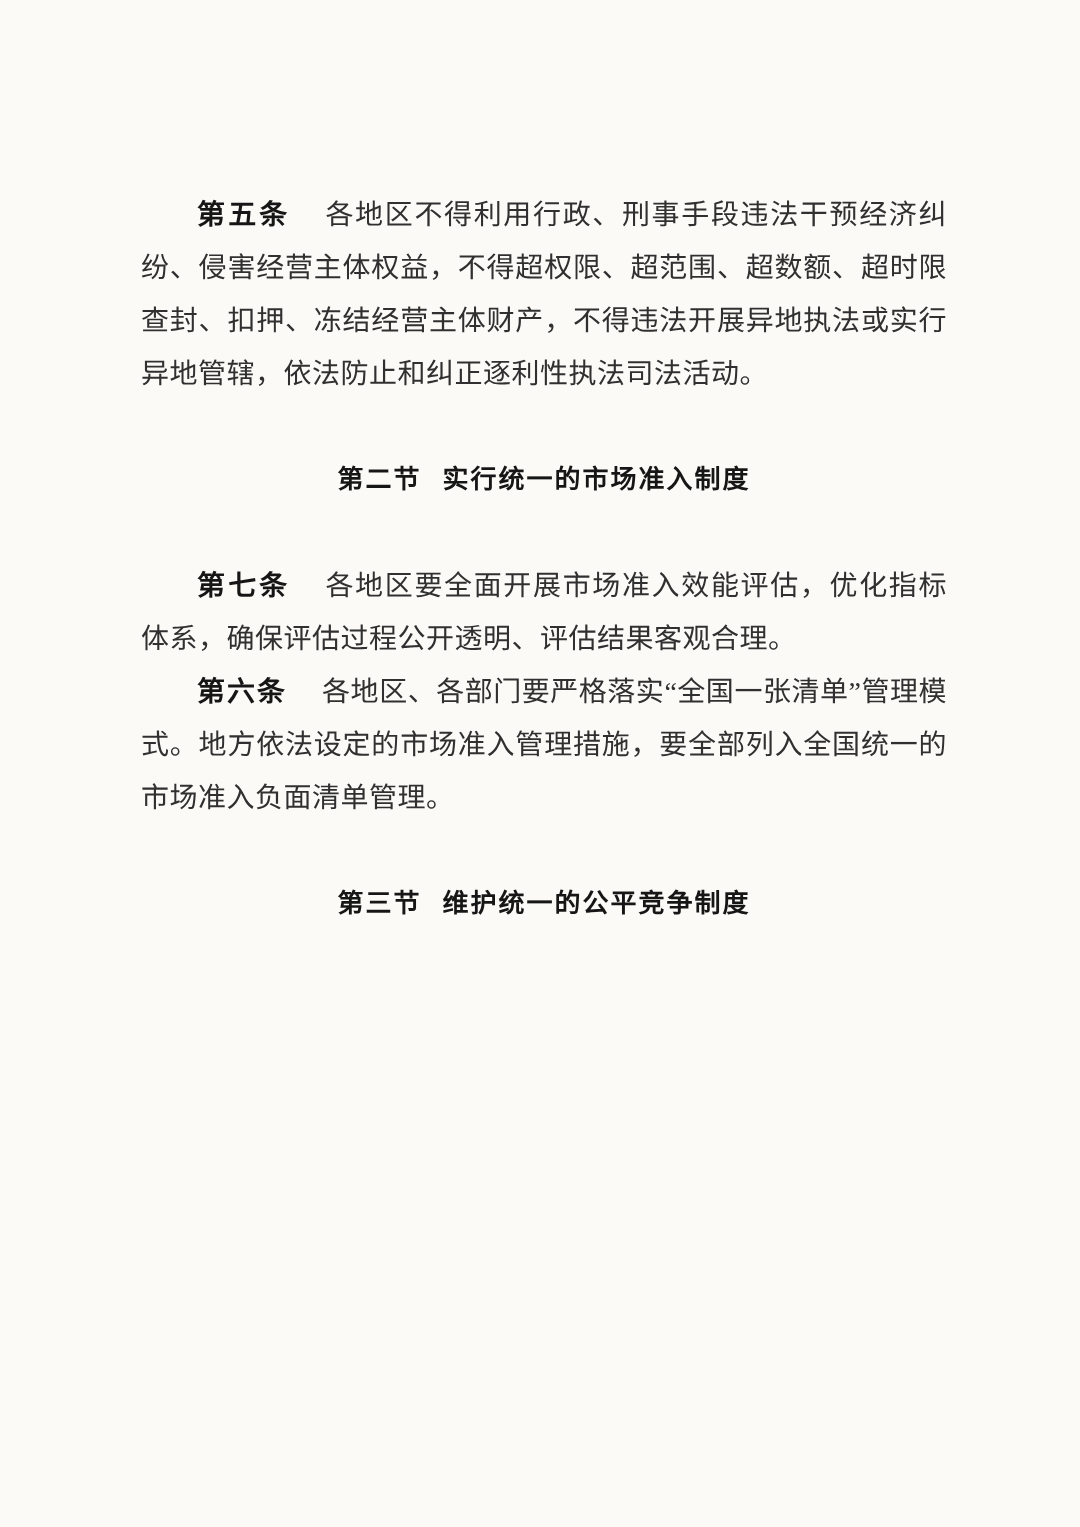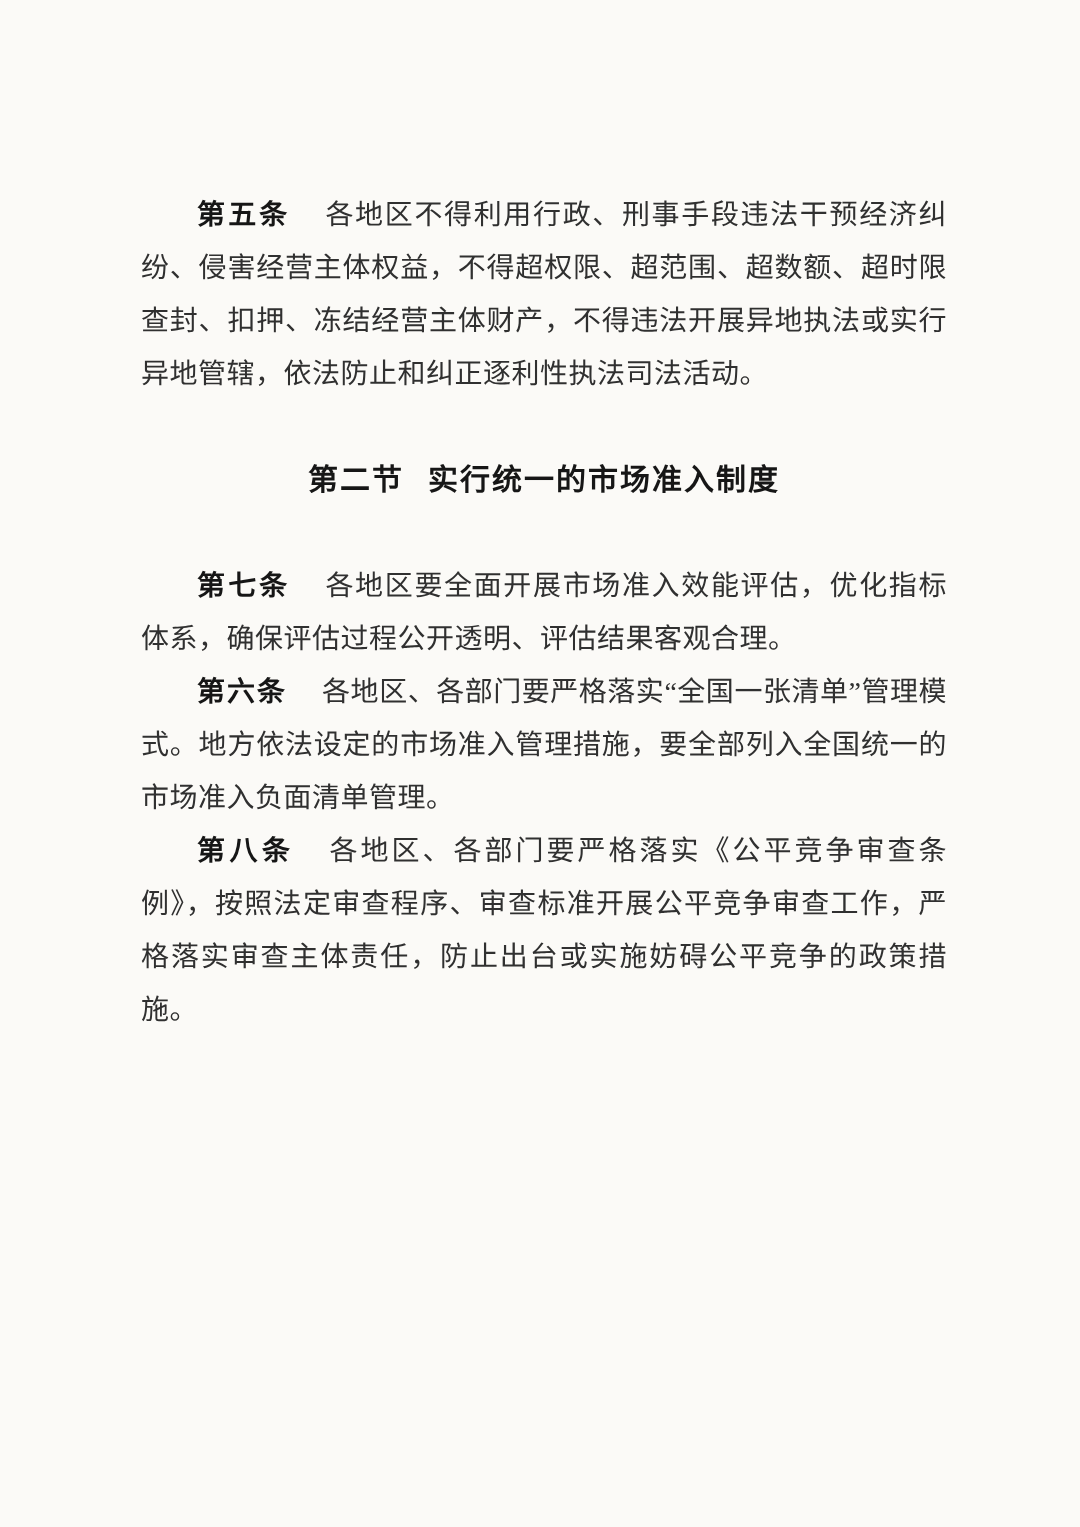--- a/index.html
+++ b/index.html
@@ -46,21 +46,21 @@
     color: #161616;
     margin-right: 1.25em;
     letter-spacing: 2px;
   }
   h2.section-heading {
     margin: 53px 0;
     padding: 0;
     text-align: center;
     font-family: "Liberation Sans", "DejaVu Sans", sans-serif;
     font-weight: 700;
-    font-size: 30px;
+    font-size: 26px;
     line-height: 53px;
     color: #161616;
     letter-spacing: 2px;
   }
   .section-label {
     margin-right: 0.8em;
   }
 </style>
 </head>
 <body style="background: rgb(251, 250, 247);">
@@ -77,20 +77,20 @@
     </h2>
 
     <p class="article">
       <span class="article-label">第七条</span><span>各地区要全面开展市场准入效能评估，优化指标体系，确保评估过程公开透明、评估结果客观合理。</span>
     </p>
 
     <p class="article">
       <span class="article-label">第六条</span><span>各地区、各部门要严格落实“全国一张清单”管理模式。地方依法设定的市场准入管理措施，要全部列入全国统一的市场准入负面清单管理。</span>
     </p>
 
+    <h2 class="section-heading">
+      <span class="section-label">第三节</span><span>维护统一的公平竞争制度</span>
+    </h2>
 
-    <p class="article">
-      <span class="article-label">第八条</span><span>各地区、各部门要严格落实《公平竞争审查条例》，按照法定审查程序、审查标准开展公平竞争审查工作，严格落实审查主体责任，防止出台或实施妨碍公平竞争的政策措施。</span>
-    </p>
 
 
   </div>
 </div>
 
 </body></html>

